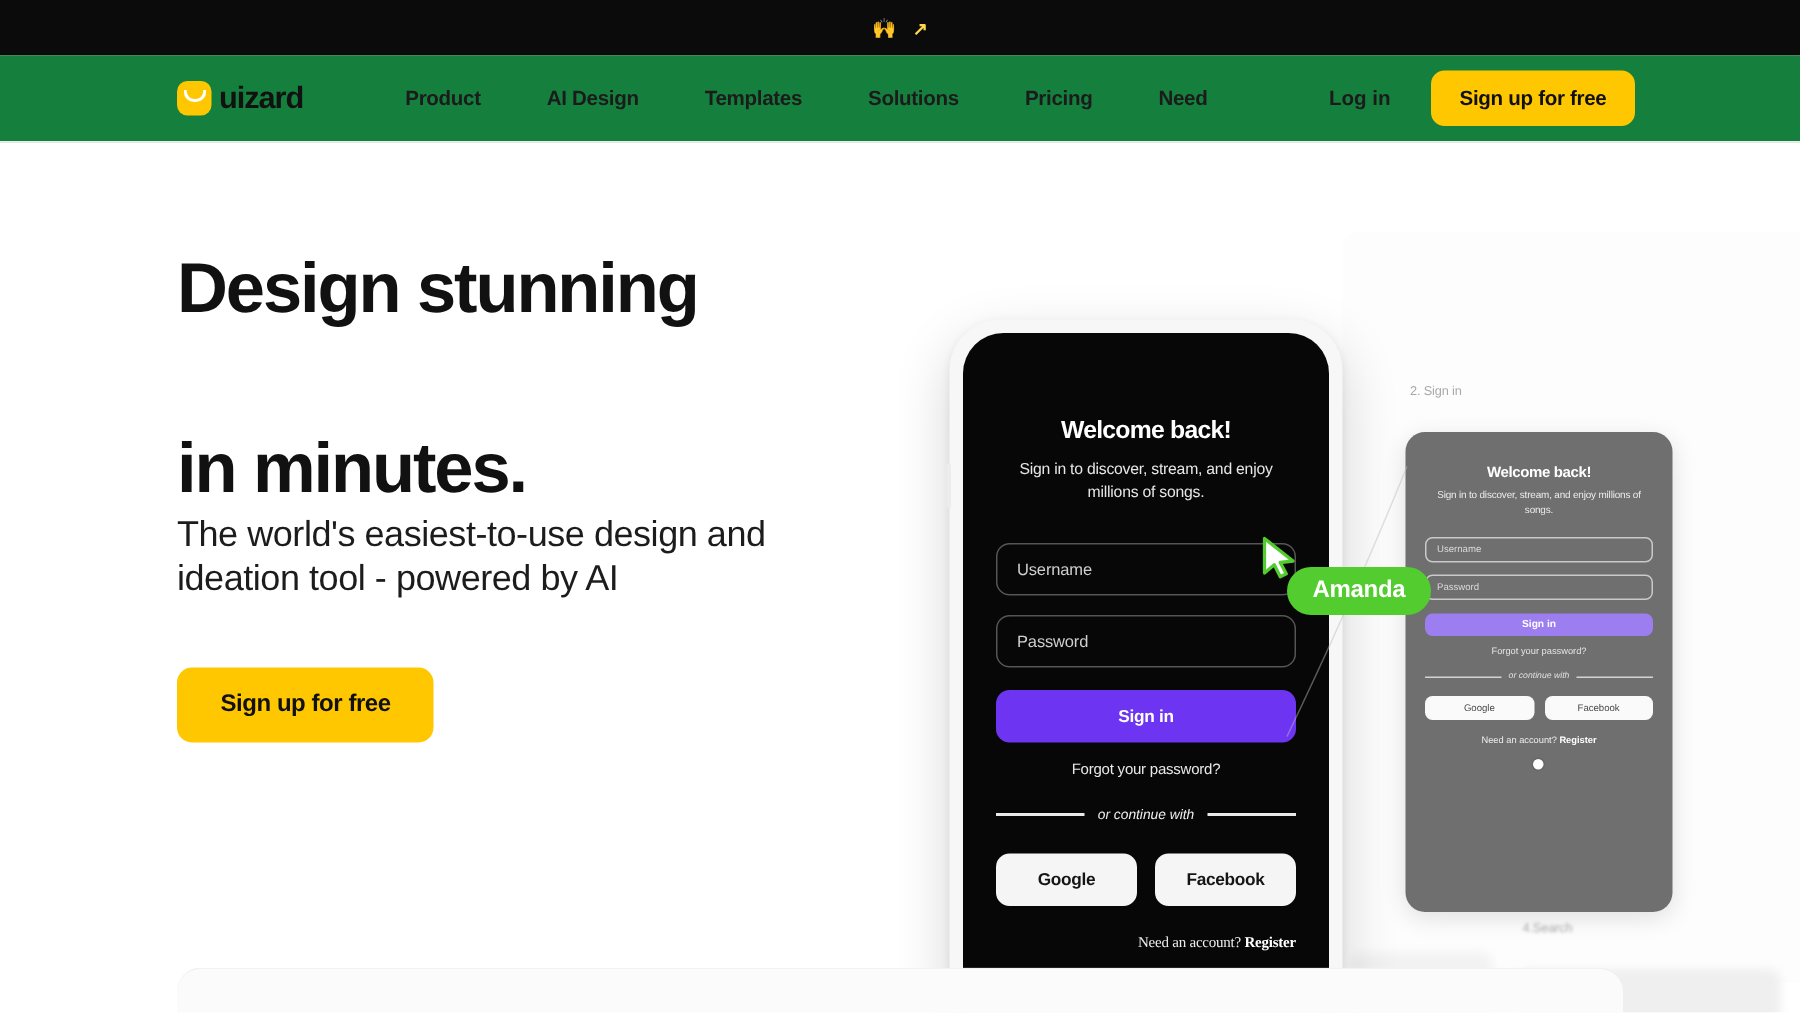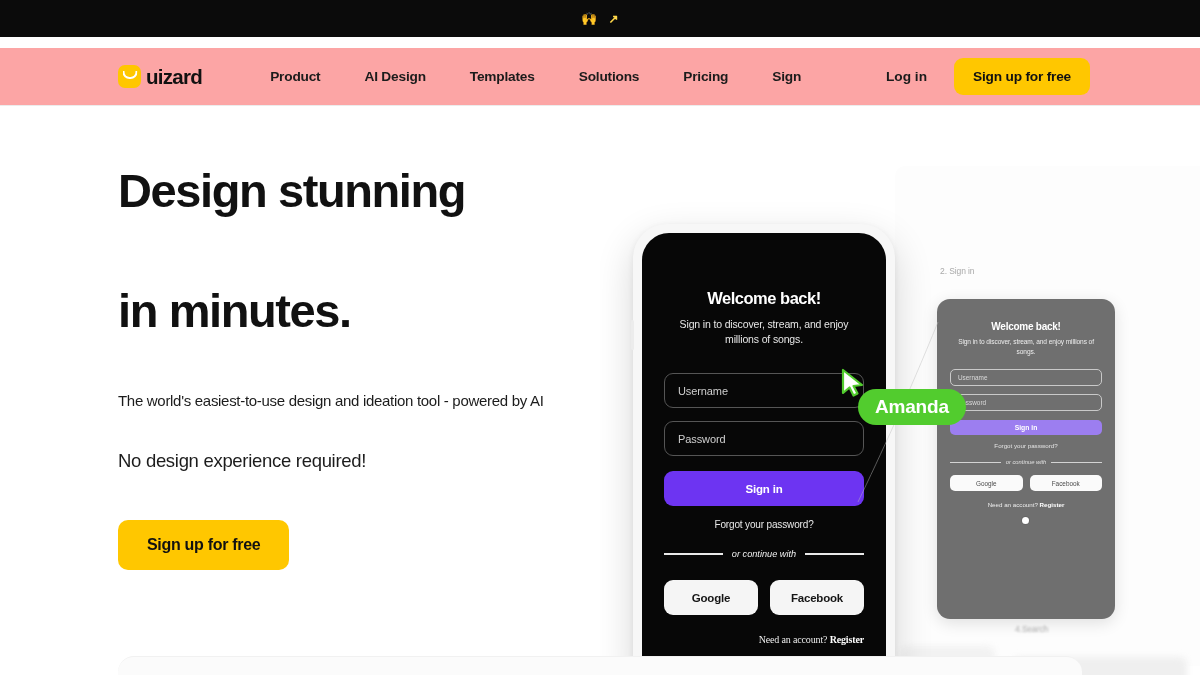--- a/index.html
+++ b/index.html
@@ -22,27 +22,26 @@
     font-size:13.5px;
     font-weight:700;
     letter-spacing:-0.1px;
   }
   .banner .emoji { color:#ffc700; margin-right:5px; font-size:13px; }
   .banner .rocket { margin-left:6px; color:#ffd84a; font-size:12px; }
 
   
   .header {
     height:58px;
-    background:#fca5a5;
+    background:#15803d;
     display:flex;
     align-items:center;
     padding:0 0 0 118px;
     border-bottom:1px solid #ececec;
     position:relative;
-    margin-top:11px;
   }
   .logo { display:flex; align-items:center; gap:5px; cursor:pointer; }
   .logo-mark {
     width:23px; height:23px;
     background:#ffc700;
     border-radius:7px;
     position:relative;
     flex:0 0 auto;
   }
   .logo-mark::after {
@@ -107,33 +106,32 @@
 
   
   .hero {
     position:relative;
     height:580px;
     background:#ffffff;
   }
   .hero-left {
     position:absolute;
     left:118px;
-    top:55px;
+    top:67px;
     width:470px;
   }
   .headline {
     font-size:47px;
     line-height:60px;
     font-weight:700;
     color:#111111;
     letter-spacing:-1.4px;
   }
   .sub-1 {
-    margin-top:45px;
-    font-size:15px;
+    font-size:24px;
     line-height:29px;
     color:#1c1c1c;
     letter-spacing:-0.3px;
   }
   .sub-2 {
     margin-top:31px;
     font-size:18.5px;
     line-height:29px;
     color:#1c1c1c;
     letter-spacing:-0.3px;
@@ -316,21 +314,21 @@
     font-family:Liberation Serif, serif;
   }
   .scr-foot b { color:#ffffff; font-weight:700; }
 
   
   .cursor-wrap { position:absolute; left:240px; top:262px; z-index:30; }
   .cursor-arrow { display:block; }
   .cursor-name {
     position:absolute; left:18px; top:21px;
     background:#52cc2e; color:#ffffff;
-    font-size:19px; font-weight:700;
+    font-size:16px; font-weight:700;
     padding:7px 17px; border-radius:18px;
     white-space:nowrap; letter-spacing:-0.2px;
   }
 
   
   .bottom-card {
     position:absolute; left:118px; bottom:-30px;
     width:964px; height:60px;
     background:#fbfbfb;
     border-radius:16px 16px 0 0;
@@ -351,40 +349,39 @@
     <span class="logo-mark"></span>
     <span class="logo-text">uizard</span>
   </div>
 
   <div class="nav">
     <span class="nav-item">Product</span>
     <span class="nav-item">AI Design</span>
     <span class="nav-item">Templates</span>
     <span class="nav-item">Solutions</span>
     <span class="nav-item">Pricing</span>
-    <span class="nav-item">Sign</span>
+    <span class="nav-item">Need</span>
   </div>
 
   <div class="header-right">
     <span class="login-link">Log in</span>
     <button class="btn-yellow nav-cta">Sign up for free</button>
   </div>
 
 </div>
 
 <div class="hero">
 
   <div class="hero-left">
     <h1 class="headline">
       <span>Design stunning</span><br>
       <br>
       <span>in minutes.</span>
     </h1>
     <p class="sub-1">The world's easiest-to-use design and ideation tool - powered by AI</p>
-    <p class="sub-2">No design experience required!</p>
     <button class="btn-yellow hero-cta">Sign up for free</button>
   </div>
 
   <div class="stage">
 
     <div class="canvas-sheet"></div>
 
     <svg class="conn-wire" viewBox="0 0 110 200">
       <path d="M8 196 C 30 150, 58 90, 88 16" stroke="#bdbdbd" stroke-width="1" fill="none"></path>
     </svg>

